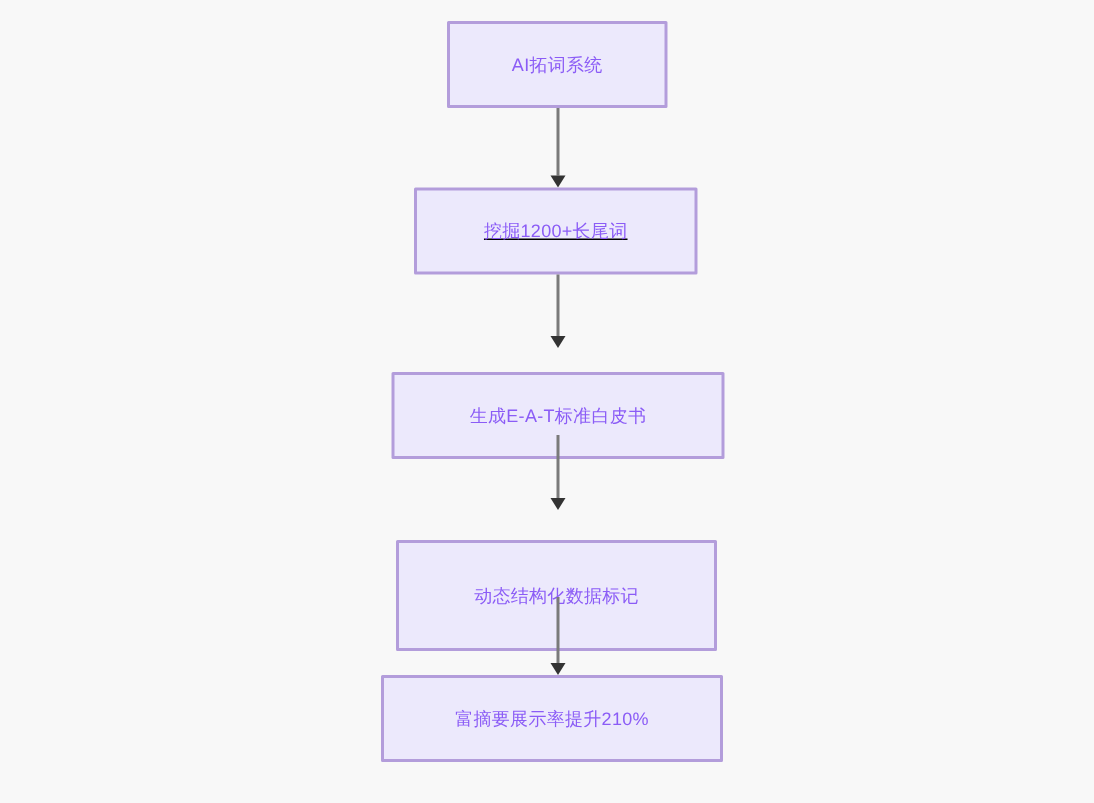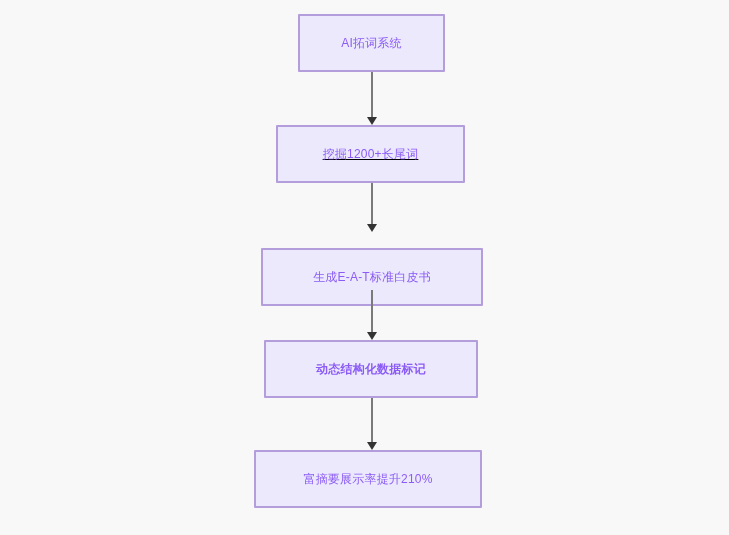--- a/index.html
+++ b/index.html
@@ -55,21 +55,21 @@
     width: 0;
     height: 0;
     border-left: 5px solid transparent;
     border-right: 5px solid transparent;
     border-top: 8px solid #333333;
   }
   
   .n0 { left: 298px; top: 14px;  width: 147px; height: 58px; }
   .n1 { left: 276px; top: 125px; width: 189px; height: 58px; text-decoration: underline; }
   .n2 { left: 261px; top: 232px; width: 222px; height: 58px; margin-top: 16px; }
-  .n3 { left: 264px; top: 340px; width: 214px; height: 58px; font-weight: bold; }
+  .n3 { left: 264px; top: 360px; width: 214px; height: 74px; }
   .n4 { left: 254px; top: 450px; width: 228px; height: 58px; }
   
   .e0 { left: 371.5px; top: 72px; }
   .e0 .edge-line { height: 45px; }
   .e0 .edge-arrow { top: 45px; }
   .e1 { left: 371.5px; top: 183px; }
   .e1 .edge-line { height: 41px; }
   .e1 .edge-arrow { top: 41px; }
   .e2 { left: 371.5px; top: 290px; }
   .e2 .edge-line { height: 42px; }

